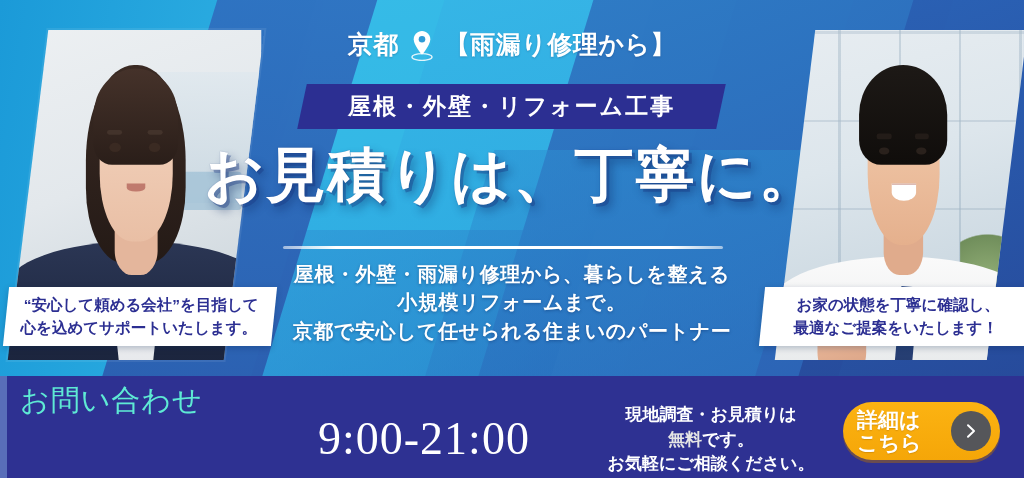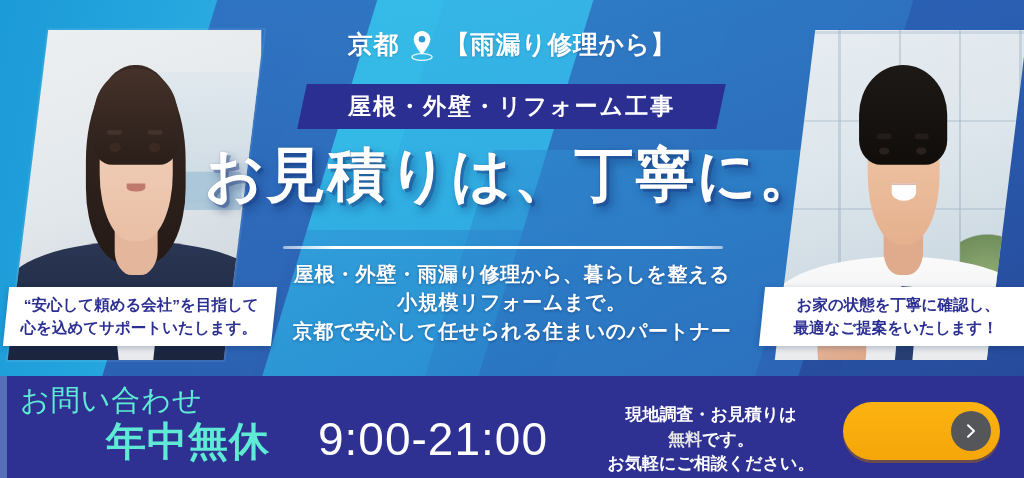--- a/index.html
+++ b/index.html
@@ -205,21 +205,21 @@
   .contact .c1{
     font-size:29px;font-weight:400;letter-spacing:1px;line-height:1;
   }
   .contact .c2{
     font-size:40px;font-weight:700;letter-spacing:1px;line-height:1;
     margin-top:6px;margin-left:86px;
   }
   .hours{
     position:absolute;left:318px;top:36px;
     color:#fff;font-size:46px;font-weight:300;letter-spacing:1px;
-    font-family:Liberation Sans, sans-serif;
+    font-family:Liberation Serif, serif;
     text-align:center;
   }
   .est{
     position:absolute;left:596px;top:27px;width:230px;text-align:center;
     color:#fff;font-size:17px;font-weight:700;line-height:1.45;
   }
   .est .free{color:#e5e5e5;}
   .est div{white-space:nowrap;}
 
   .cta{
@@ -331,32 +331,35 @@
   <div class="cap cap-right">
     <p>お家の状態を丁寧に確認し、</p>
     <p>最適なご提案をいたします！</p>
   </div>
 
   <div class="bar">
     <div class="bar-edge"></div>
 
     <div class="contact">
       <div class="c1">お問い合わせ</div>
-      <div class="c2">年中無休</div>
     </div>
 
     <div class="hours">9:00-21:00</div>
 
     <div class="est">
       <div>現地調査・お見積りは</div>
       <div><span class="free">無料</span><span>です。</span></div>
       <div>お気軽にご相談ください。</div>
     </div>
 
     <div class="cta">
+      <div class="cta-txt">
+        <div>詳細は</div>
+        <div>こちら</div>
+      </div>
       <div class="cta-circ">
         <svg width="18" height="18" viewBox="0 0 18 18">
           <path d="M6 3.2 L12 9 L6 14.8" fill="none" stroke="#ffffff" stroke-width="2" stroke-linecap="round" stroke-linejoin="round"></path>
         </svg>
       </div>
     </div>
   </div>
 
 </div>
 

